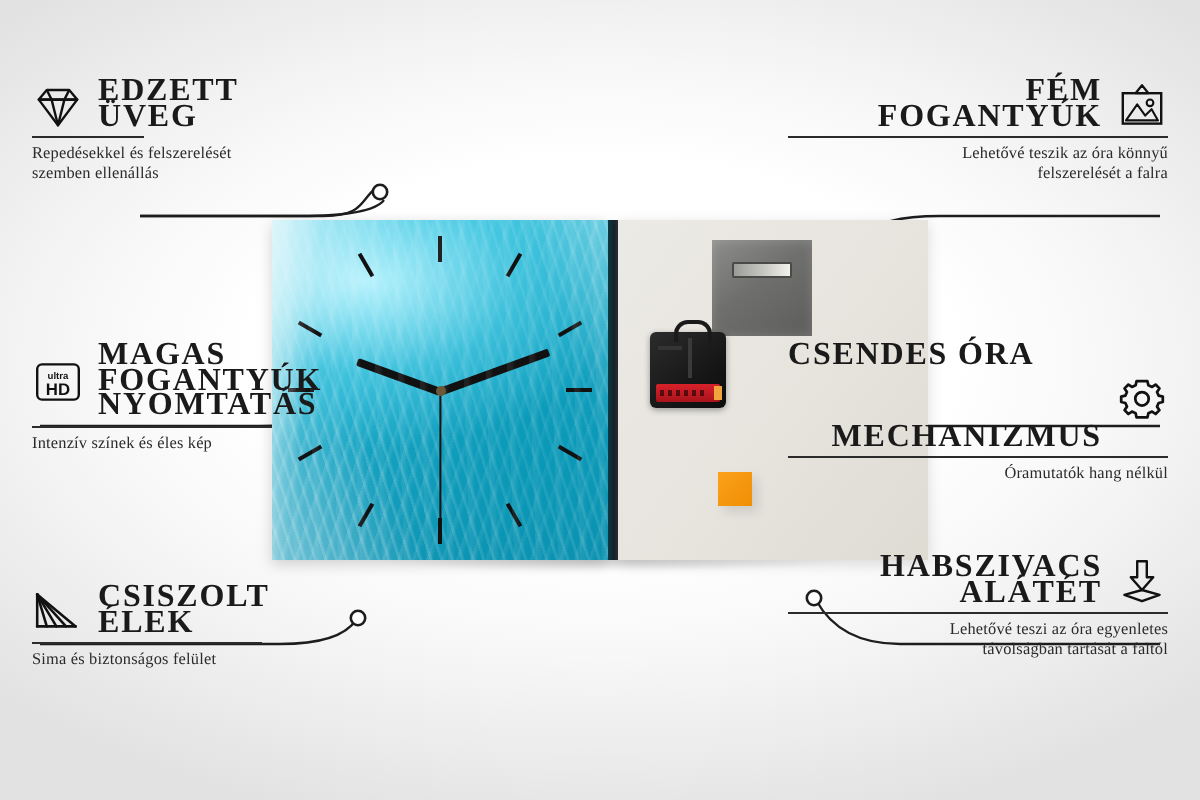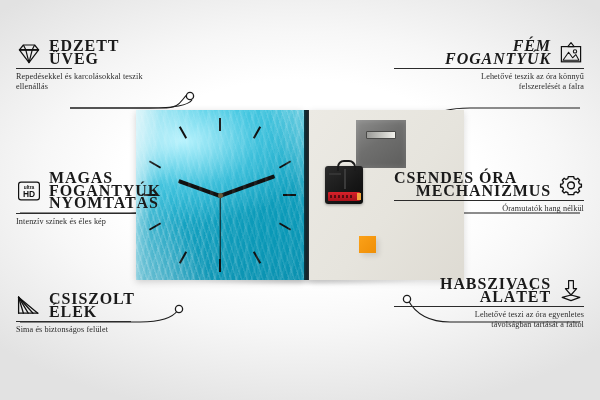--- a/index.html
+++ b/index.html
@@ -191,21 +191,21 @@
           <path d="M9,5 L12,11 L16,27 L20,11 L23,5"></path>
           <path d="M4,11 L28,11"></path>
         </g>
       </svg>
       <div>
         <div class="co-title">EDZETT</div>
         <div class="co-title">ÜVEG</div>
       </div>
     </div>
     <div class="co-rule" style="width:56px;"></div>
-    <div class="co-desc" style="width:130px;">Repedésekkel és karcolásokkal teszik ellenállás</div>
+    <div class="co-desc" style="width:130px;">Repedésekkel és felszerelését szemben ellenállás</div>
   </div>
 
   <div class="callout left" style="left:16px;top:172px;">
     <div class="co-head">
       <svg class="ico" viewBox="0 0 32 30">
         <rect x="3" y="4" width="26" height="22" rx="3" fill="none" stroke="#111" stroke-width="1.5"></rect>
         <text x="16" y="13" font-family="Liberation Sans, sans-serif" font-size="6" font-weight="bold" fill="#111" text-anchor="middle">ultra</text>
         <text x="16" y="23" font-family="Liberation Sans, sans-serif" font-size="10.5" font-weight="bold" fill="#111" text-anchor="middle">HD</text>
       </svg>
       <div>
@@ -233,40 +233,40 @@
         <div class="co-title">CSISZOLT</div>
         <div class="co-title">ÉLEK</div>
       </div>
     </div>
     <div class="co-rule" style="width:115px;"></div>
     <div class="co-desc" style="width:140px;">Sima és biztonságos felület</div>
   </div>
 
   <div class="callout right" style="left:394px;top:40px;">
     <div class="co-head right">
-      <div style="flex:1;font-style:italic;">
+      <div style="flex:1;">
         <div class="co-title" style="text-align:right;">FÉM</div>
         <div class="co-title" style="">FOGANTYÚK</div>
       </div>
       <svg class="ico" viewBox="0 0 32 30">
         <path d="M16,2 L12,7 L20,7 Z" fill="none" stroke="#111" stroke-width="1.4" stroke-linejoin="round"></path>
         <rect x="4" y="7" width="24" height="19" fill="none" stroke="#111" stroke-width="1.5"></rect>
         <circle cx="21" cy="13" r="2.1" fill="none" stroke="#111" stroke-width="1.3"></circle>
         <path d="M6,24 L13,14 L18,21 L22,17 L26,24 Z" fill="none" stroke="#111" stroke-width="1.3" stroke-linejoin="round"></path>
       </svg>
     </div>
     <div class="co-rule" style="width:190px;margin-left:0;"></div>
     <div class="co-desc right" style="width:138px;margin-left:52px;">Lehetővé teszik az óra könnyű felszerelését a falra</div>
   </div>
 
   <div class="callout right" style="left:394px;top:172px;">
     <div class="co-head right">
       <div style="flex:1;">
         <div class="co-title" style="text-align:left;">CSENDES ÓRA</div>
-        <div class="co-title" style="text-align:right;">MECHANIZMUS</div>
+        <div class="co-title" style="text-align:right;margin-top:28px;">MECHANIZMUS</div>
       </div>
       <svg class="ico" viewBox="0 0 32 30">
         <g fill="none" stroke="#111" stroke-width="1.7" stroke-linecap="round" stroke-linejoin="round">
           <path d="M16,4.5 l3.4,0 0.6,2.6 2.3,1.0 2.2,-1.5 2.4,2.4 -1.5,2.2 1.0,2.3 2.6,0.6 0,3.4 -2.6,0.6 -1.0,2.3 1.5,2.2 -2.4,2.4 -2.2,-1.5 -2.3,1.0 -0.6,2.6 -3.4,0 -3.4,0 -0.6,-2.6 -2.3,-1.0 -2.2,1.5 -2.4,-2.4 1.5,-2.2 -1.0,-2.3 -2.6,-0.6 0,-3.4 2.6,-0.6 1.0,-2.3 -1.5,-2.2 2.4,-2.4 2.2,1.5 2.3,-1.0 0.6,-2.6 z"></path>
           <circle cx="16" cy="15.5" r="4.2"></circle>
         </g>
       </svg>
     </div>
     <div class="co-rule" style="width:190px;"></div>
     <div class="co-desc right" style="width:150px;margin-left:40px;">Óramutatók hang nélkül</div>

